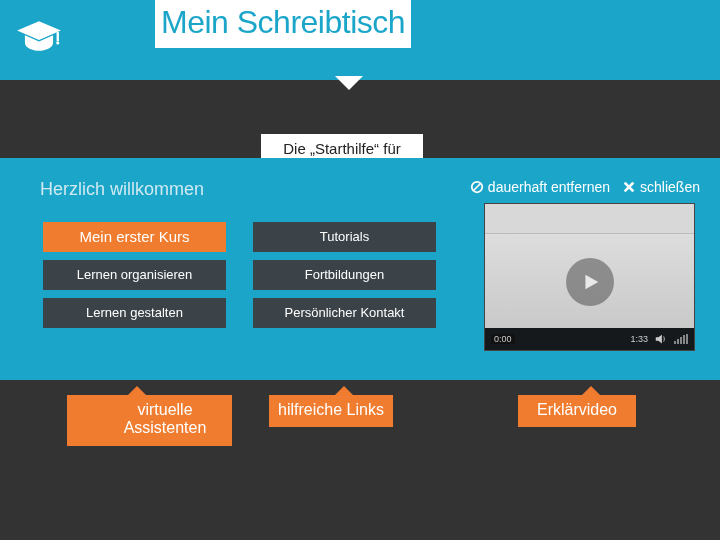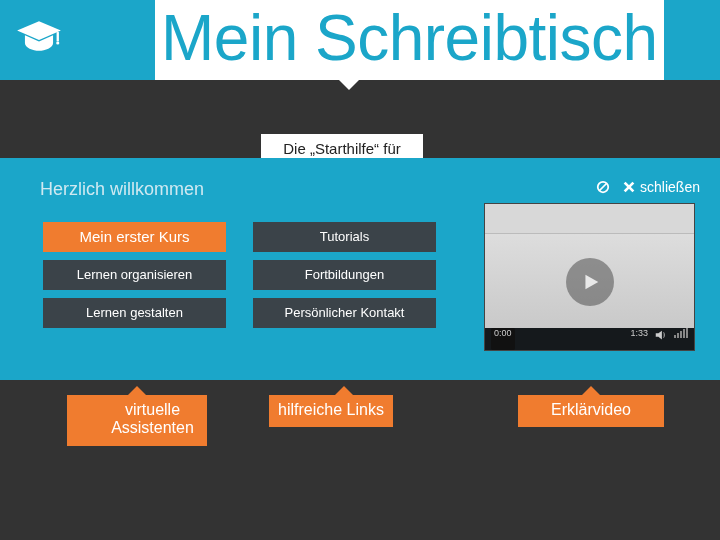--- a/index.html
+++ b/index.html
@@ -1,51 +1,51 @@
 <!DOCTYPE html>
 <html><head>
 <meta charset="utf-8">
 <style>
   * { box-sizing: border-box; margin: 0; padding: 0; }
   html, body { width: 720px; height: 540px; font-family: "Segoe UI", "Helvetica Neue", Arial, sans-serif; background: #333; overflow: hidden; }
   .stage { position: relative; width: 720px; height: 540px; background: #333; }
   .top-bar { position: absolute; left: 0; top: 0; width: 100%; height: 80px; background: #1ba6c9; }
   .cap-icon { position: absolute; left: 14px; top: 18px; width: 50px; height: 40px; color: #fff; }
-  .title { position: absolute; left: 155px; top: 0px; font-size: 64px; font-weight: 300; color: #1ba6c9; background: #fff; padding: 6px 6px 10px 6px; line-height: 1; letter-spacing: -0.5px; }
+  .title { position: absolute; left: 155px; top: 0px; font-size: 32px; font-weight: 300; color: #1ba6c9; background: #fff; padding: 6px 6px 10px 6px; line-height: 1; letter-spacing: -0.5px; }
   .title-pointer { position: absolute; left: 335px; top: 76px; width: 0; height: 0; border-left: 14px solid transparent; border-right: 14px solid transparent; border-top: 14px solid #fff; }
   .blue-panel { position: absolute; left: 0; top: 158px; width: 100%; height: 222px; background: #1ba6c9; }
   .welcome { position: absolute; left: 40px; top: 179px; color: #cfe9f1; font-size: 18px; font-weight: 300; }
   .callout-1 { position: absolute; left: 261px; top: 134px; width: 162px; background: #fff; color: #222; font-size: 15px; text-align: center; padding: 6px 6px 8px 6px; line-height: 1.2; }
   .callout-1-pointer { position: absolute; left: 331px; top: 178px; width: 0; height: 0; border-left: 11px solid transparent; border-right: 11px solid transparent; border-top: 11px solid #fff; }
   .actions { position: absolute; right: 20px; top: 179px; color: #fff; font-size: 14px; display: flex; gap: 12px; align-items: center; }
   .act { display: inline-flex; align-items: center; gap: 4px; cursor: pointer; }
   .ico { width: 14px; height: 14px; display: inline-block; }
   .col { position: absolute; width: 183px; }
   .col.a { left: 43px; top: 222px; }
   .col.b { left: 253px; top: 222px; }
   .btn { width: 183px; height: 30px; line-height: 30px; text-align: center; font-size: 14px; color: #fff; margin-bottom: 8px; cursor: pointer; }
   .btn.orange { background: #f07c2f; font-size: 15px; }
   .btn.dark { background: #3b4349; font-size: 13px; }
   .video { position: absolute; left: 484px; top: 203px; width: 211px; height: 148px; background: #2a2f33; border: 1px solid #444; overflow: hidden; }
   .video-top { width: 100%; height: 30px; background: #d8d8d8; border-bottom: 1px solid #bbb; }
   .video-body { width: 100%; height: 95px; background: linear-gradient(#ddd,#c9c9c9); position: relative; }
   .play { position: absolute; left: 50%; top: 50%; width: 48px; height: 48px; margin-left: -24px; margin-top: -24px; border-radius: 50%; background: rgba(80,80,80,0.55); display: flex; align-items: center; justify-content: center; cursor: pointer; }
   .play svg { width: 22px; height: 22px; fill: #e8e8e8; }
-  .video-controls { position: absolute; left:0; bottom:0; width: 100%; height: 22px; background: #15191c; display: flex; padding: 0 6px; font-size: 9px; color: #ccc; gap: 6px; }
+  .video-controls { position: absolute; left:0; bottom:0; width: 100%; height: 22px; background: #15191c; display: flex; align-items: center; padding: 0 6px; font-size: 9px; color: #ccc; gap: 6px; }
   .tbadge { background: #111; padding: 0 3px; border-radius: 2px; }
   .vol { width: 14px; height: 14px; }
   .bars { display: flex; align-items: flex-end; gap: 1px; height: 10px; }
   .bars span { width: 2px; background: #888; }
   .label-box { position: absolute; background: #f07c2f; color: #fff; font-size: 16px; text-align: center; padding: 6px 8px 8px 8px; line-height: 1.15; }
   .label-pointer { position: absolute; width: 0; height: 0; border-left: 10px solid transparent; border-right: 10px solid transparent; border-bottom: 10px solid #f07c2f; }
-  .lab1 { left: 67px; top: 395px; width: 140px; padding-left: 39px; }
+  .lab1 { left: 67px; top: 395px; width: 165px; padding-left: 39px; }
   .lp1 { left: 127px; top: 386px; }
   .lab2 { left: 269px; top: 395px; width: 124px; }
   .lp2 { left: 334px; top: 386px; }
-  .lab3 { left: 518px; top: 395px; width: 146px; }
+  .lab3 { left: 518px; top: 395px; width: 118px; }
   .lp3 { left: 581px; top: 386px; }
   .vspacer { flex: 1; }
 </style>
 </head>
 <body>
 
 <div class="stage">
 
   <div class="top-bar">
     <div class="cap-icon">
@@ -72,20 +72,21 @@
   <div class="welcome">Herzlich willkommen</div>
 
   <div class="actions">
     <div class="act">
       <span class="ico">
         <svg viewBox="0 0 16 16" fill="none" stroke="#fff" stroke-width="2">
             <circle cx="8" cy="8" r="6"></circle>
             <line x1="4" y1="12" x2="12" y2="4"></line>
           </svg>
       </span>
+      <span>dauerhaft entfernen</span>
     </div>
     <div class="act">
       <span class="ico">
         <svg viewBox="0 0 16 16" stroke="#fff" stroke-width="3">
             <line x1="3" y1="3" x2="13" y2="13"></line>
             <line x1="13" y1="3" x2="3" y2="13"></line>
           </svg>
       </span>
       <span>schließen</span>
     </div>

